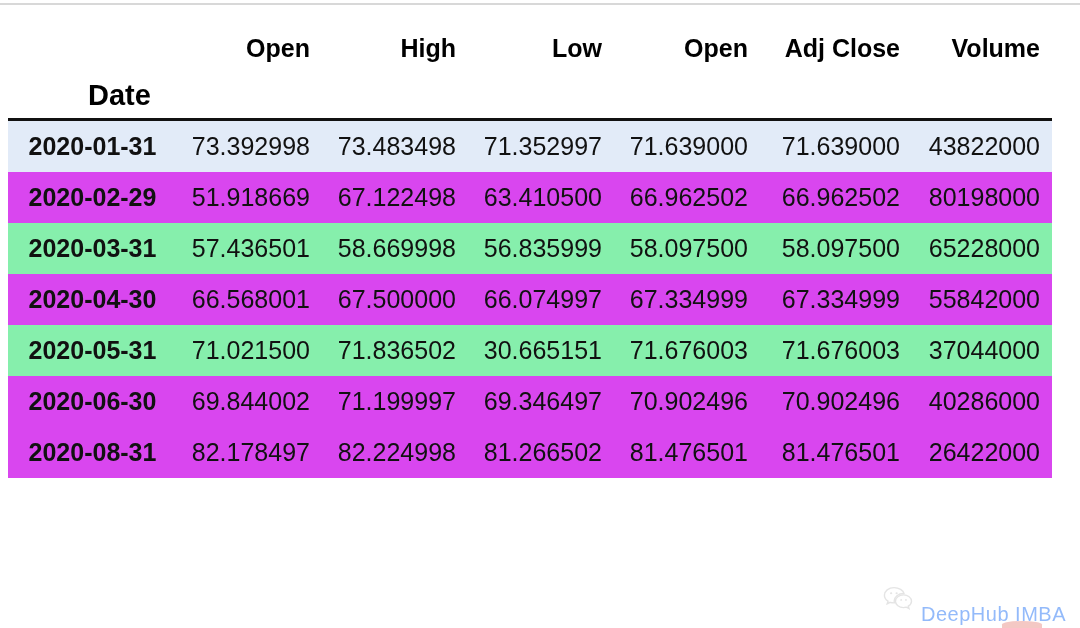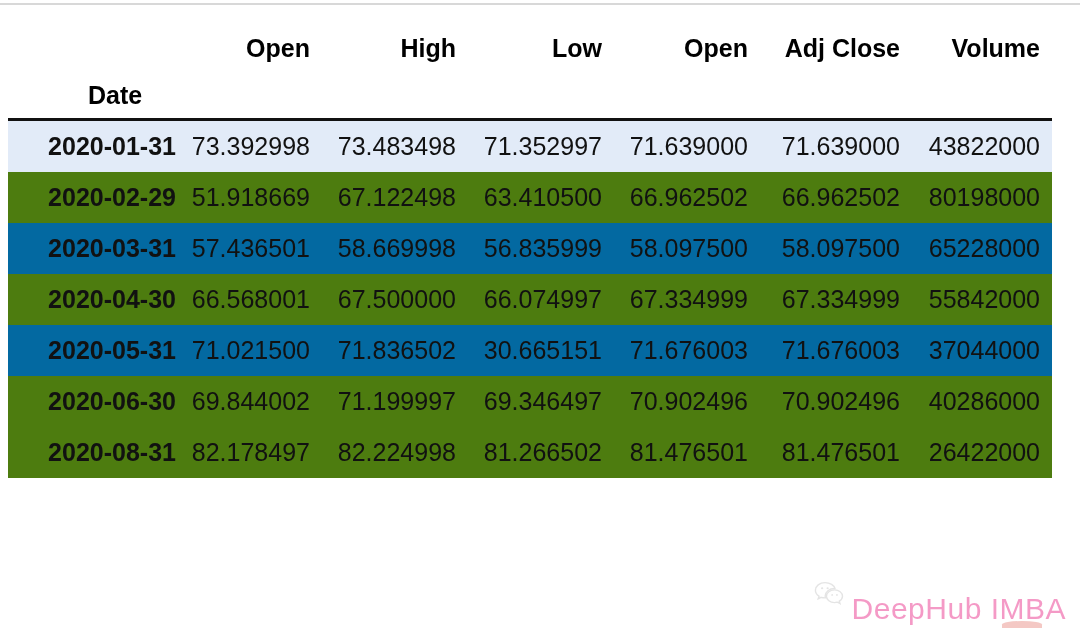--- a/index.html
+++ b/index.html
@@ -55,58 +55,58 @@
     color: #000000;
     height: 48px;
     line-height: 48px;
   }
   thead th.idx-blank {
     text-align: left;
   }
   tr.index-name-row th {
     height: 46px;
     line-height: 46px;
-    font-size: 25px;
+    font-size: 29px;
     font-weight: bold;
     text-align: left;
   }
   tr.index-name-row th.date-label {
     padding-left: 80px;
   }
   
   tr.index-name-row th {
     border-bottom: 3px solid #111111;
   }
 
   
   tbody td,
   tbody th {
     font-size: 25px;
     height: 51px;
     line-height: 51px;
     color: #111111;
   }
   tbody th.row-index {
-    text-align: right;
+    text-align: center;
     font-weight: bold;
     padding-left: 1px;
     padding-right: 0;
   }
   tbody td.num {
     text-align: right;
     font-weight: normal;
   }
 
   tbody tr.stripe th,
   tbody tr.stripe td {
-    background: #0369a1;
+    background: #86efac;
   }
   tbody tr.plain th,
   tbody tr.plain td {
-    background: #4d7c0f;
+    background: #d946ef;
   }
   tbody tr.highlight th,
   tbody tr.highlight td {
     background: #e2ebf8;
   }
 
   
   col.c-index  { width: 168px; }
   col.c-data   { width: 146px; }
   col.c-adj    { width: 152px; }
@@ -117,22 +117,22 @@
     position: absolute;
     right: 14px;
     bottom: 2px;
     display: flex;
     align-items: center;
     gap: 8px;
     opacity: 0.55;
     pointer-events: none;
   }
   #watermark .wm-text {
-    font-size: 30px;
-    color: #ec4899;
+    font-size: 20px;
+    color: #3b82f6;
     letter-spacing: 0.5px;
     font-family: "Liberation Sans", sans-serif;
     margin-top: 33px;
   }
   #watermark .wm-logo {
     width: 30px;
     height: 26px;
     flex: 0 0 auto;
   }
   #wm-accent {

